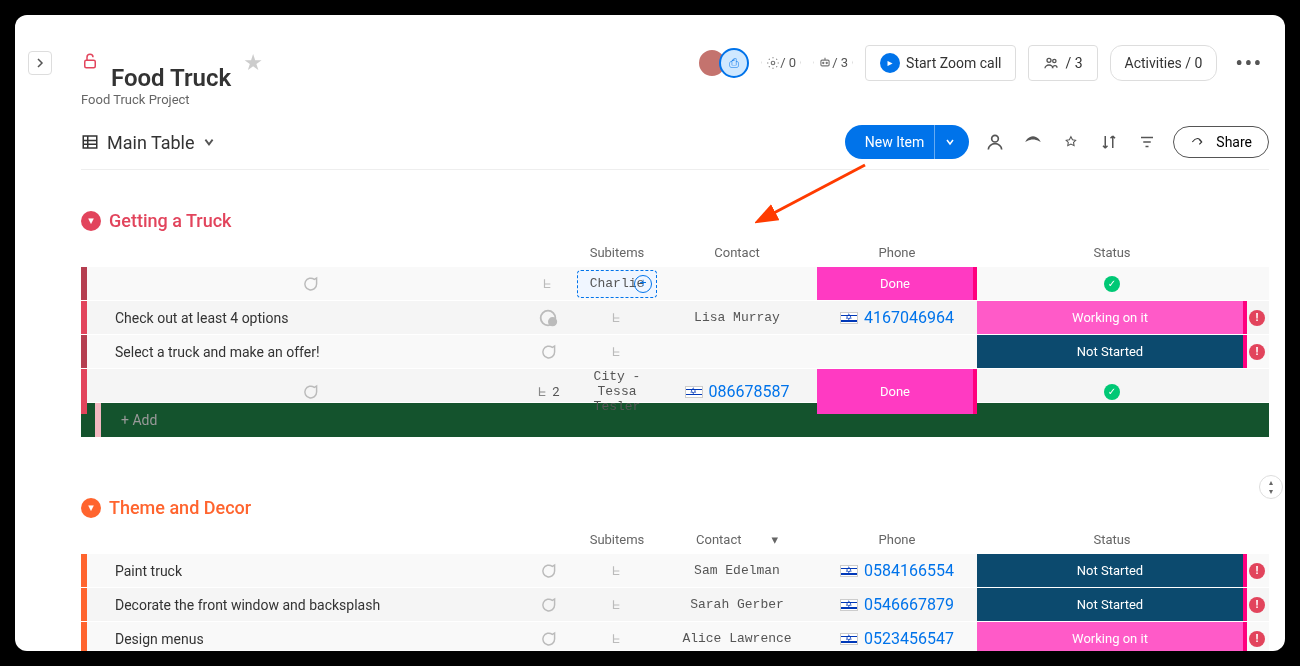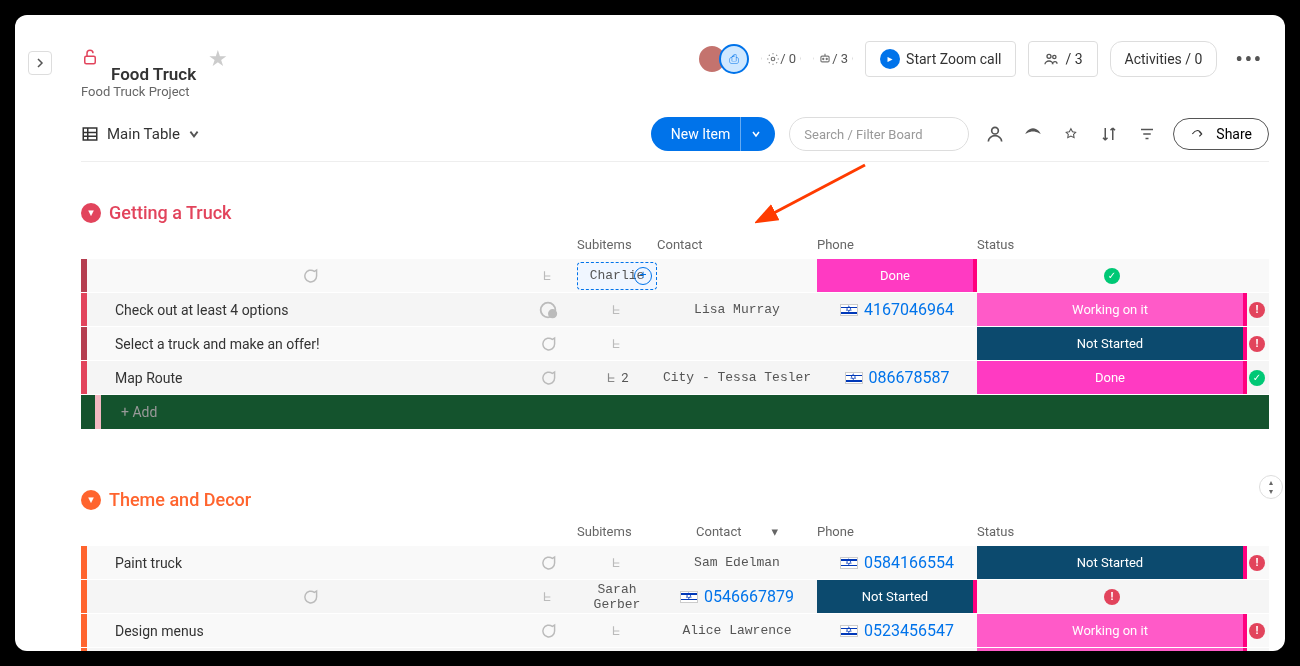--- a/index.html
+++ b/index.html
@@ -3,49 +3,49 @@
 <meta charset="utf-8">
 <style>
 * { box-sizing: border-box; margin: 0; padding: 0; }
 body { font-family: -apple-system, BlinkMacSystemFont, "Segoe UI", Roboto, sans-serif; background: #000; width: 1300px; height: 666px; overflow: hidden; }
 .frame { background: #fff; width: 1270px; height: 636px; margin: 15px; border-radius: 12px; position: relative; overflow: hidden; }
 .sidebar-toggle { position: absolute; left: 0; top: 36px; width: 50px; display: flex; justify-content: center; }
 .sidebar-toggle .btn { width: 24px; height: 24px; border: 1px solid #ddd; border-radius: 4px; display: flex; align-items: center; justify-content: center; cursor: pointer; background: #fff; }
 .main { margin-left: 50px; padding: 18px 16px 0 16px; height: 100%; overflow-y: auto; }
 .header { display: flex; align-items: center; gap: 12px; }
 .lock { color: #e2445c; }
-.title { font-size: 17px; font-weight: 600; color: #333; margin-top: 31px; }
+.title { font-size: 24px; font-weight: 600; color: #333; margin-top: 31px; }
 .star { color: #ccc; font-size: 22px; }
 .spacer { flex: 1; }
 .chip { height: 36px; border: 1px solid #ddd; border-radius: 18px; padding: 0 14px; display: flex; align-items: center; gap: 6px; font-size: 14px; color: #333; cursor: pointer; }
 .chip.zoom { border-radius: 4px; }
 .chip .icon-circle { width: 20px; height: 20px; border-radius: 50%; background: #0073ea; display: inline-flex; align-items: center; justify-content: center; color: #fff; font-size: 10px; }
 .hex { width: 40px; height: 40px; display: flex; align-items: center; justify-content: center; font-size: 13px; color: #555; position: relative; border:1px solid #ddd; clip-path: polygon(25% 5%, 75% 5%, 100% 50%, 75% 95%, 25% 95%, 0% 50%); }
 .avatar-combo { display: flex; align-items: center; }
 .avatar { width: 30px; height: 30px; border-radius: 50%; background: #c4736e; border: 2px solid #fff; }
 .avatar2 { width: 30px; height: 30px; border-radius: 50%; background: #cfe8ff; border: 2px solid #0073ea; margin-left: -8px; display:flex;align-items:center;justify-content:center;color:#0073ea;font-size:12px; }
 .more-btn { font-size: 20px; color: #555; cursor: pointer; padding: 0 6px; letter-spacing: 2px; font-weight: bold; }
 .subtitle { font-size: 13px; color: #666; }
 .toolbar { display: flex; align-items: center; gap: 14px; margin-top: 18px; padding-bottom: 10px; border-bottom: 1px solid #eee; }
-.view-sel { display: flex; align-items: center; gap: 8px; font-size: 15px; color: #333; cursor: pointer; }
+.view-sel { display: flex; align-items: center; gap: 8px; font-size: 18px; color: #333; cursor: pointer; }
 .new-item { background: #0073ea; color: #fff; border-radius: 18px; height: 34px; padding: 0 14px 0 20px; display: flex; align-items: center; gap: 10px; font-size: 14px; cursor: pointer; }
 .new-item .caret { border-left: 1px solid rgba(255,255,255,0.4); padding-left: 10px; height: 100%; display: flex; align-items: center; }
 .search { border: 1px solid #ddd; border-radius: 18px; height: 34px; width: 180px; padding: 0 14px; font-size: 13px; color: #999; display: flex; align-items: center; }
 .tool-icon { width: 24px; height: 24px; display: flex; align-items: center; justify-content: center; color: #555; cursor: pointer; font-size: 16px; }
 .share-btn { border: 1px solid #555; border-radius: 18px; height: 32px; padding: 0 16px; display: flex; align-items: center; gap: 12px; font-size: 14px; cursor: pointer; }
 .group { margin-top: 40px; }
 .group-head { display: flex; align-items: center; font-size: 18px; font-weight: 500; gap: 8px; }
 .group-head.pink { color: #e2445c; }
 .group-head.orange { color: #ff642e; }
 .collapse-btn { width: 20px; height: 20px; border-radius: 50%; display: flex; align-items: center; justify-content: center; color: #fff; font-size: 11px; }
 .collapse-btn.pink { background: #e2445c; }
 .collapse-btn.orange { background: #ff642e; }
 .table { margin-top: 6px; }
 .thead { display: grid; grid-template-columns: 20px 418px 58px 80px 160px 160px 270px 20px; font-size: 13px; color: #666; height: 30px; align-items: center; }
-.thead > div { }
+.thead > div { text-align: center; }
 .thead .th-name { text-align: left; padding-left: 4px; }
 .row { display: grid; grid-template-columns: 20px 418px 58px 80px 160px 160px 270px 20px; height: 34px; border-bottom: 1px solid #fff; background: #f9f9f9; align-items: center; }
 .row:nth-child(odd) { background: #f5f5f5; }
 .row .bar { width: 6px; height: 100%; }
 .row.pink .bar { background: #e2445c; }
 .row.pink.dim .bar { background: #b53e50; }
 .row.orange .bar { background: #ff642e; }
 .row .name { font-size: 14px; color: #333; padding-left: 14px; text-align: left; }
 .row .chat { display: flex; justify-content: center; color: #bbb; }
 .row .sub { display: flex; justify-content: center; color: #bbb; font-size: 13px; gap: 2px; align-items: center; }
@@ -144,23 +144,20 @@
       </div>
       <div class="spacer"></div>
       <div class="new-item">
         <span>New Item</span>
         <span class="caret">
             <svg width="10" height="10" viewBox="0 0 10 10">
               <path d="M2 3 L5 7 L8 3" stroke="#fff" stroke-width="1.5" fill="none"></path>
             </svg>
           </span>
       </div>
-      <div class="search">
-        <span>Search / Filter Board</span>
-      </div>
       <span class="tool-icon">
           <svg width="20" height="20" viewBox="0 0 24 24" fill="none" stroke="#555" stroke-width="2">
             <circle cx="12" cy="8" r="4"></circle>
             <path d="M4 21c0-4 4-7 8-7s8 3 8 7"></path>
           </svg>
         </span>
       <span class="tool-icon">
           <svg width="20" height="20" viewBox="0 0 24 24" fill="#555">
             <path d="M12 5c-5 0-9 5-9 7 0 0 4-3 9-3s9 3 9 3c0-2-4-7-9-7z"></path>
           </svg>
@@ -273,21 +270,20 @@
           <div class="contact"></div>
           <div class="phone"></div>
           <div class="status notstarted">Not Started</div>
           <div class="ind">
               <span class="warn">!</span>
             </div>
         </div>
 
         <div class="row pink">
           <div class="bar"></div>
-          <div class="name">Map Route</div>
           <div class="chat">
               <svg width="22" height="22" viewBox="0 0 24 24" fill="none" stroke="#bbb" stroke-width="2">
                 <path d="M21 12a8 8 0 1 1-3-6.2L21 4v8z" transform="scale(0.8) translate(3,3)"></path>
               </svg>
             </div>
           <div class="sub">
               <svg width="14" height="14" viewBox="0 0 24 24" fill="none" stroke="#888" stroke-width="2">
                 <path d="M6 4v8h10M6 12v6h10"></path>
               </svg>
               <span style="color:#555">2</span>
@@ -349,20 +345,21 @@
               <span>0584166554</span>
             </div>
           <div class="status notstarted">Not Started</div>
           <div class="ind">
               <span class="warn">!</span>
             </div>
         </div>
 
         <div class="row orange">
           <div class="bar"></div>
+          <div class="name">Decorate the front window and backsplash</div>
           <div class="chat">
               <svg width="22" height="22" viewBox="0 0 24 24" fill="none" stroke="#bbb" stroke-width="2">
                 <path d="M21 12a8 8 0 1 1-3-6.2L21 4v8z" transform="scale(0.8) translate(3,3)"></path>
               </svg>
             </div>
           <div class="sub">
               <svg width="14" height="14" viewBox="0 0 24 24" fill="none" stroke="#bbb" stroke-width="2">
                 <path d="M6 4v8h10M6 12v6h10"></path>
               </svg>
             </div>

